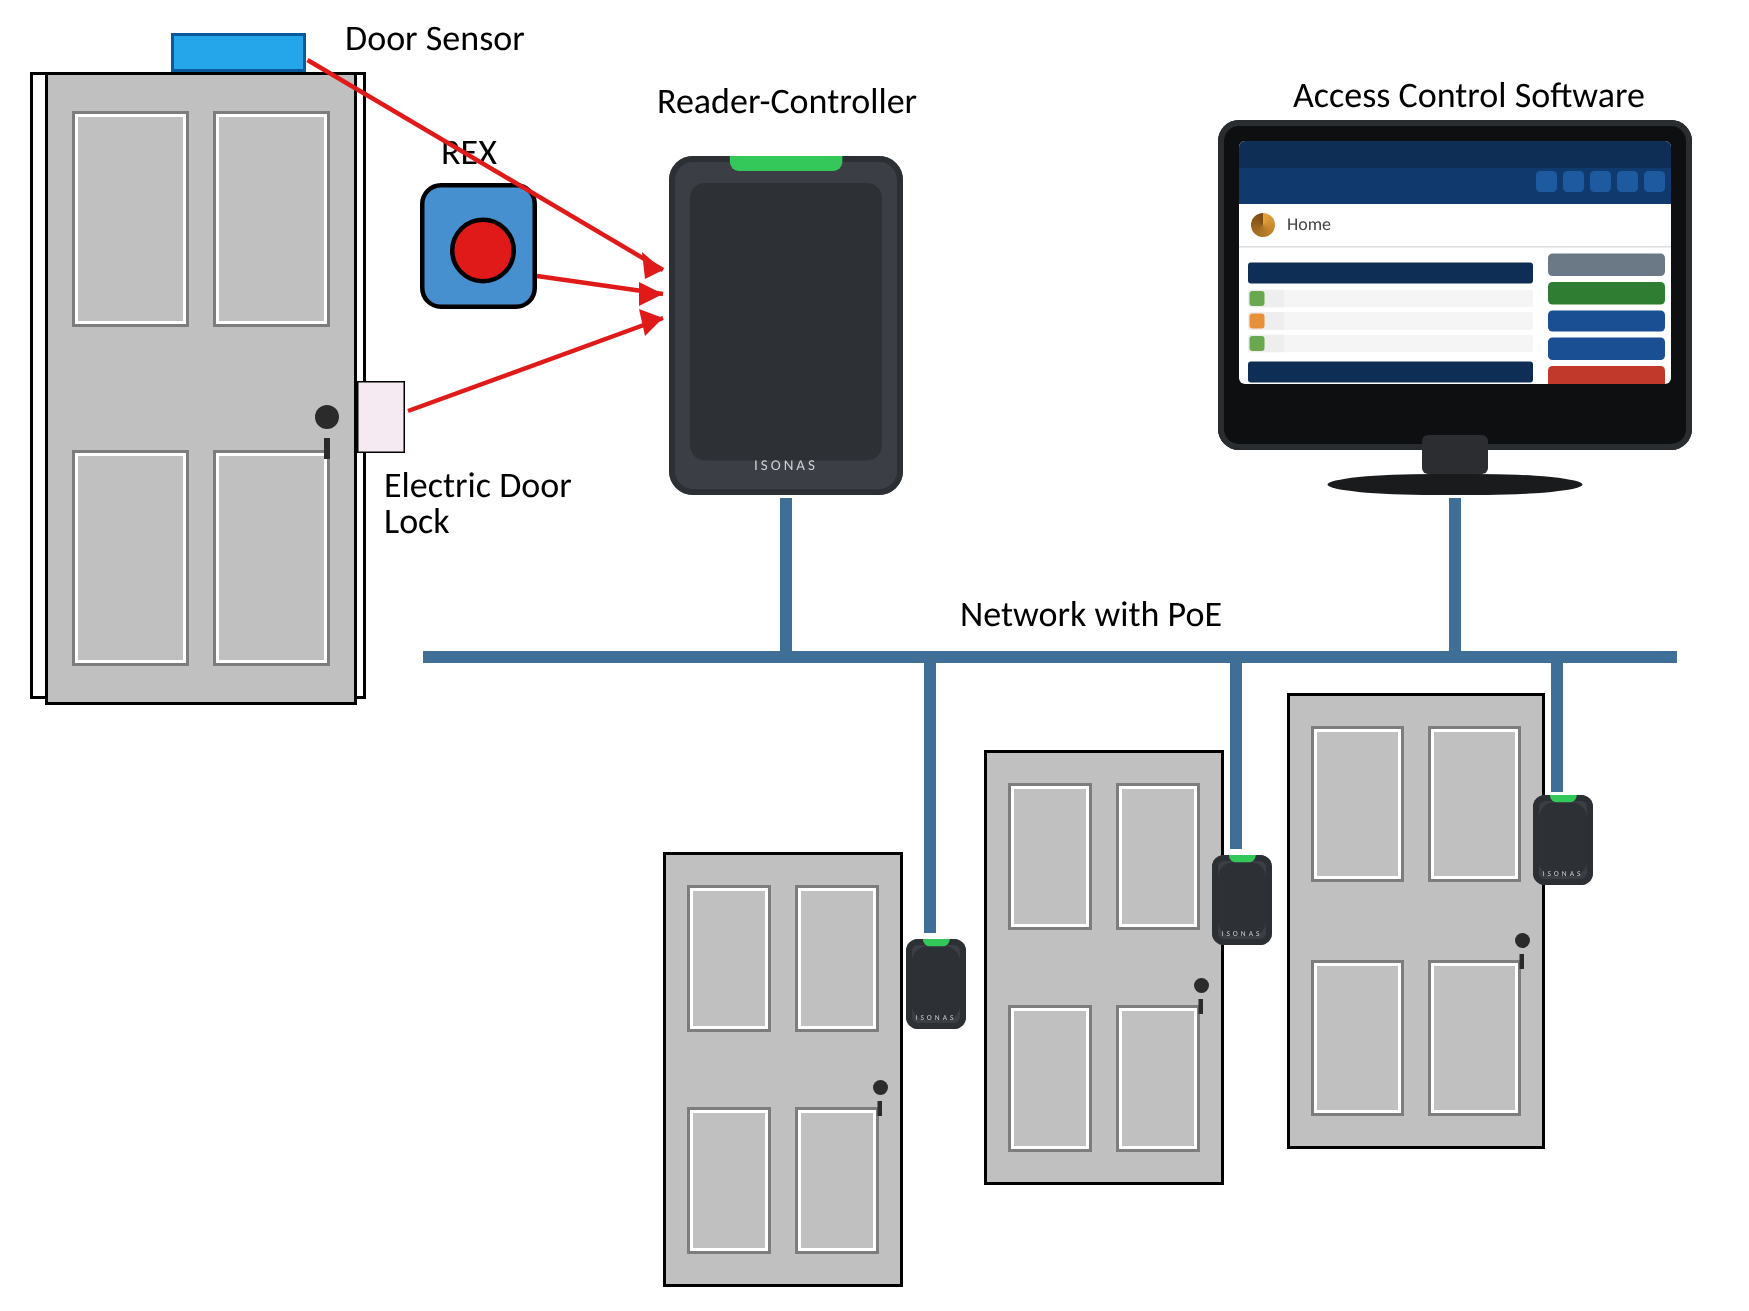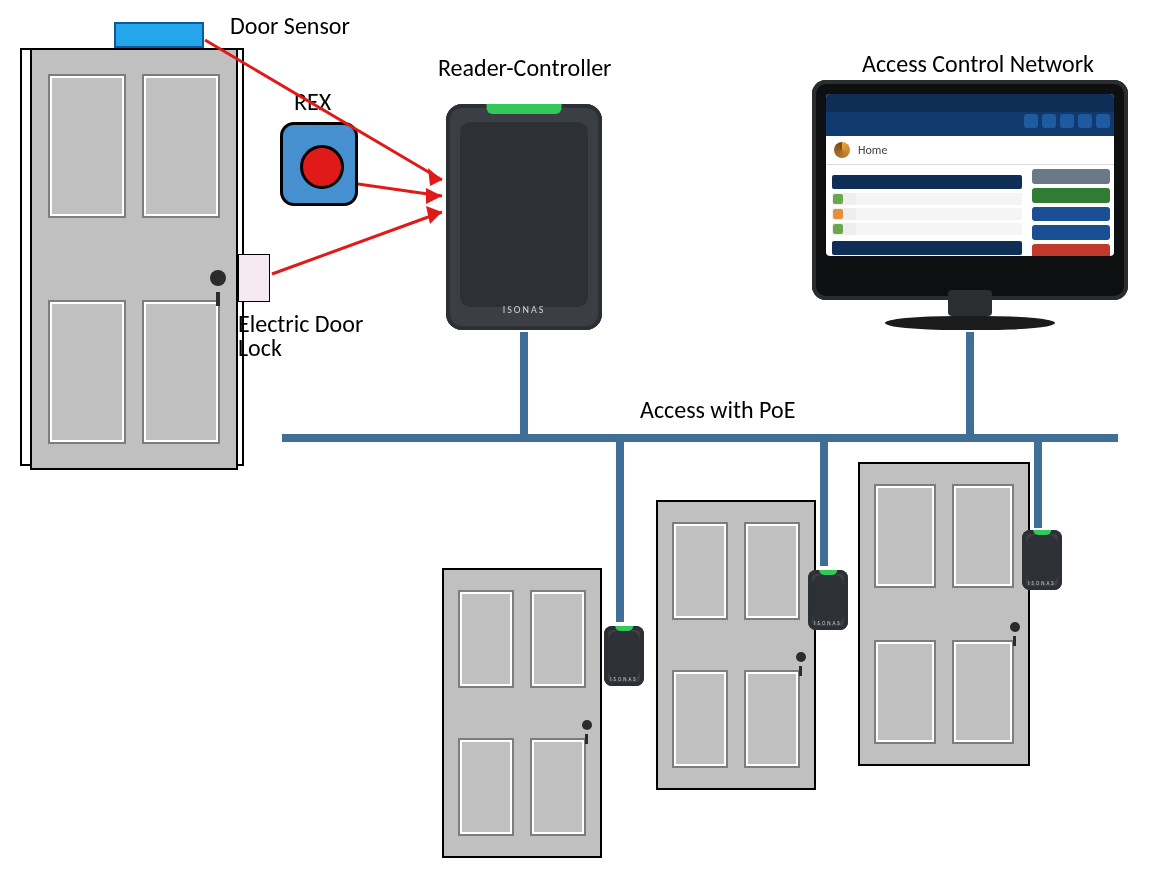--- a/index.html
+++ b/index.html
@@ -62,23 +62,23 @@
 .redline{stroke:#e01919;stroke-width:3;fill:none}
 svg.arrows{position:absolute;left:0;top:0;width:1166px;height:874px;pointer-events:none}
 </style>
 </head>
 <body>
 <div class="stage">
 
 <div class="label" style="left:230px;top:14px">Door Sensor</div>
 <div class="label" style="left:294px;top:90px">REX</div>
 <div class="label" style="left:438px;top:56px">Reader-Controller</div>
-<div class="label" style="left:862px;top:52px">Access Control Network</div>
-<div class="label" style="left:238px;top:312px;width:160px">Electric Door Lock</div>
-<div class="label" style="left:640px;top:398px">Access with PoE</div>
+<div class="label" style="left:862px;top:52px">Access Control Software</div>
+<div class="label" style="left:256px;top:312px;width:160px">Electric Door Lock</div>
+<div class="label" style="left:640px;top:398px">Network with PoE</div>
 
 <div style="position:absolute;left:20px;top:48px;width:224px;height:418px">
   <div class="door-frame" style="left:0;width:8px"></div>
   <div class="door-frame" style="right:0;width:8px"></div>
   <div class="door" style="left:10px;top:0;width:204px;height:418px">
     <div class="panel" style="left:16px;top:24px;width:74px;height:140px"></div>
     <div class="panel" style="right:16px;top:24px;width:74px;height:140px"></div>
     <div class="panel" style="left:16px;bottom:24px;width:74px;height:140px"></div>
     <div class="panel" style="right:16px;bottom:24px;width:74px;height:140px"></div>
     <div class="knob" style="right:10px;top:220px"></div>

